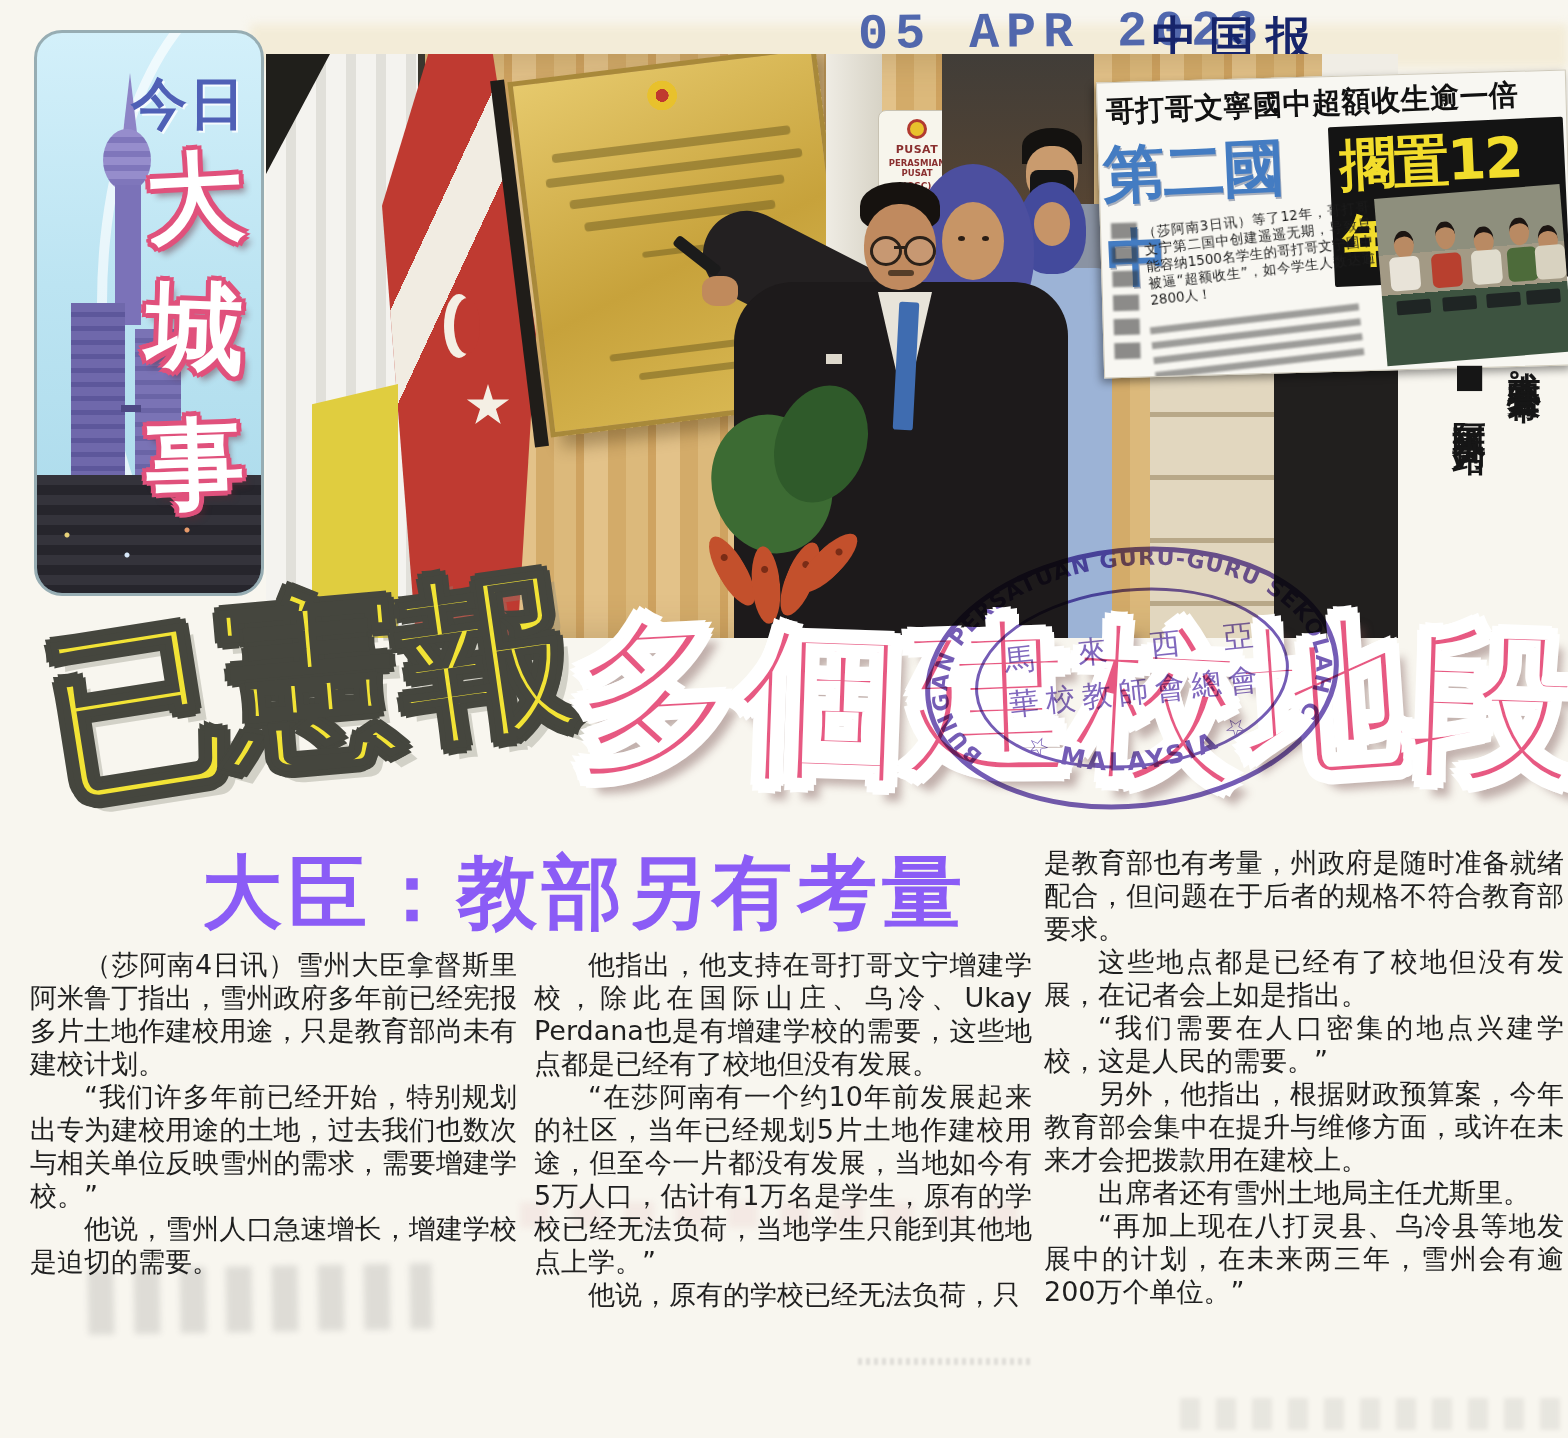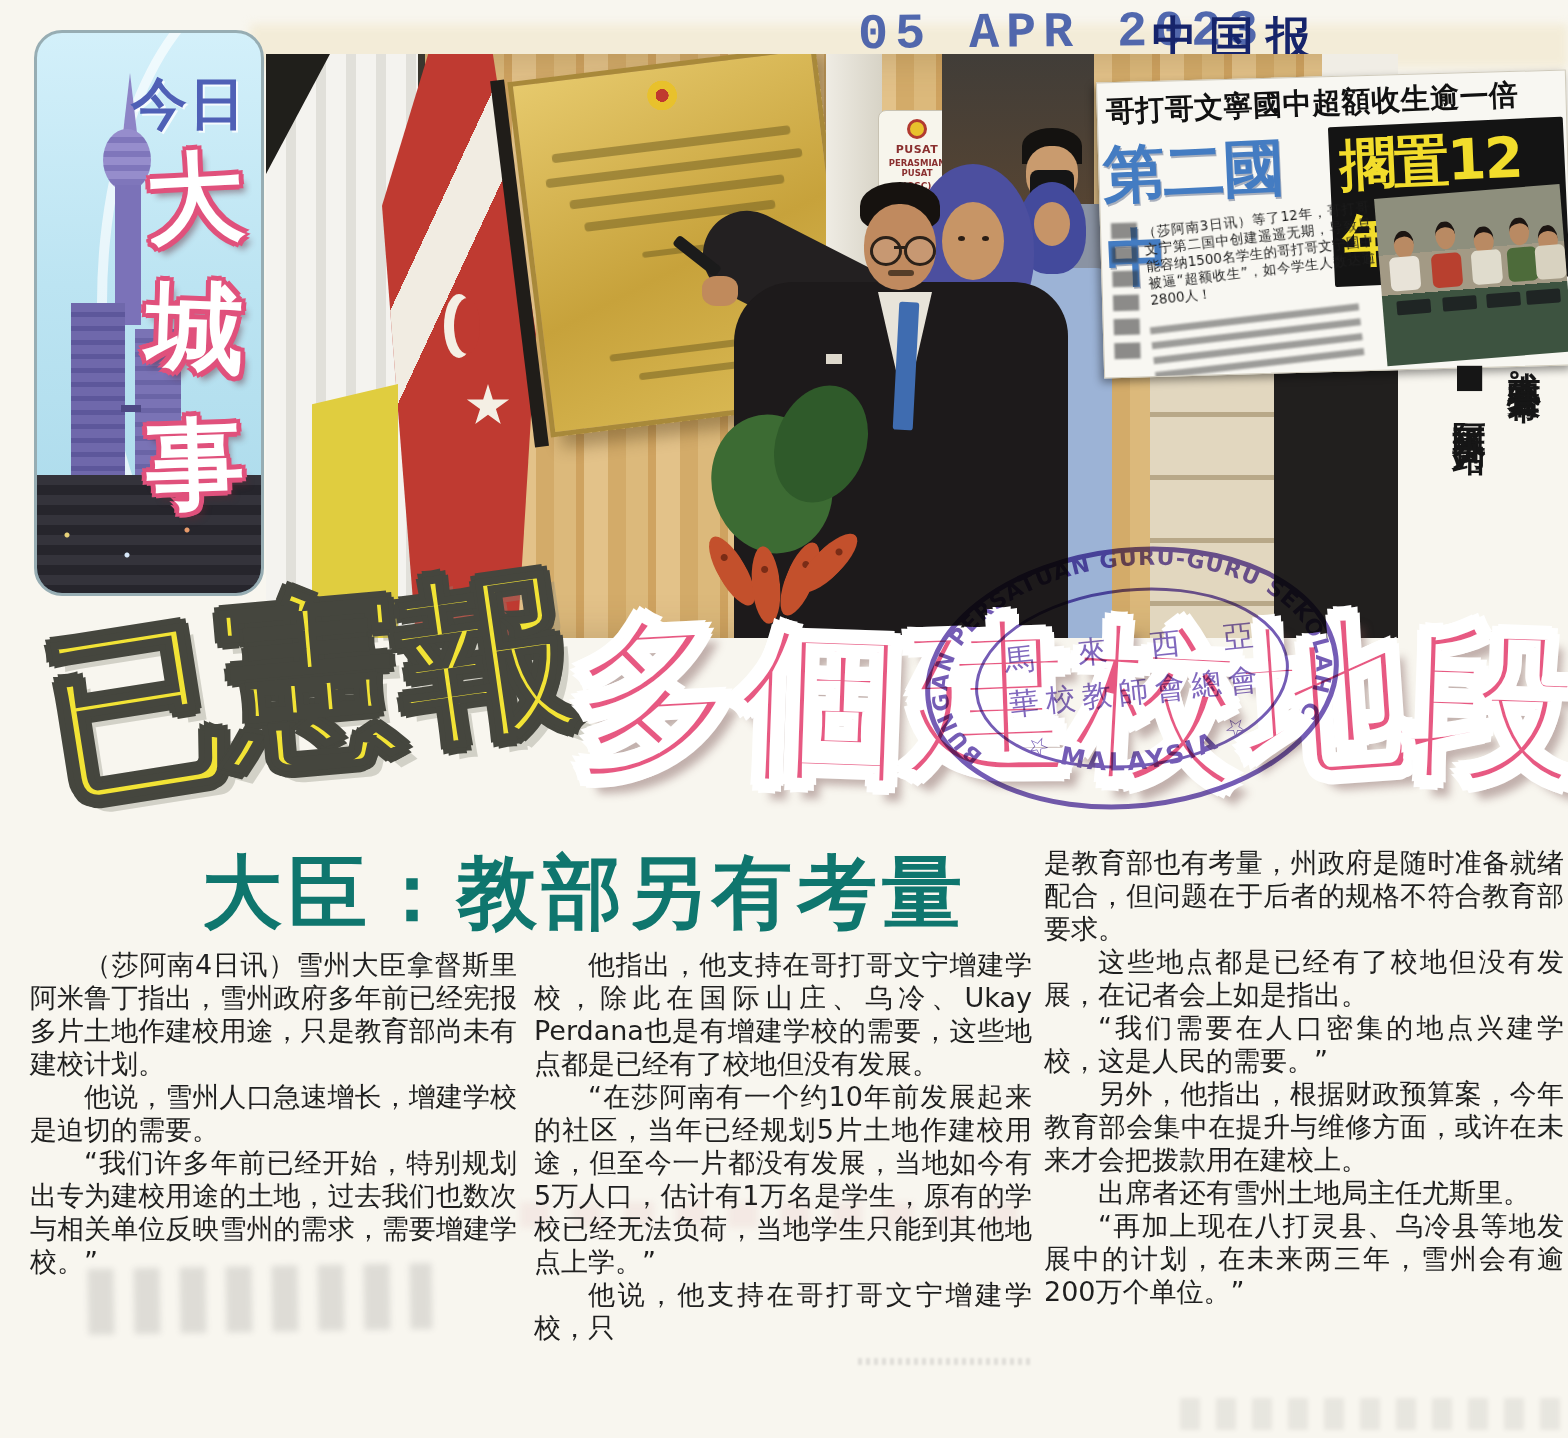--- a/index.html
+++ b/index.html
@@ -148,21 +148,21 @@
   .hl-pink{left:570px;top:596px;width:996px;font-size:168px;font-weight:900;line-height:1.2;z-index:4;
     display:flex;justify-content:space-between;}
   .hl-pink .hc{display:inline-block;color:#e75982;-webkit-text-stroke:2px #fff;
     text-shadow:-8px 0 0 #fff,8px 0 0 #fff,0 -8px 0 #fff,0 8px 0 #fff,-6px -6px 0 #fff,6px -6px 0 #fff,-6px 6px 0 #fff,6px 6px 0 #fff,12px 14px 8px rgba(110,70,70,.4);}
   .hl-pink .hc:nth-child(1){transform:rotate(-3deg);}
   .hl-pink .hc:nth-child(2){transform:rotate(2deg) translateY(8px);}
   .hl-pink .hc:nth-child(3){transform:rotate(-2deg) translateY(2px);}
   .hl-pink .hc:nth-child(4){transform:rotate(3deg) translateY(6px);}
   .hl-pink .hc:nth-child(5){transform:rotate(-4deg) translateY(2px);}
   .hl-pink .hc:nth-child(6){transform:rotate(2deg) translateY(8px);}
-  .subhead{left:202px;top:840px;width:850px;font-size:80px;font-weight:700;color:#0f766e;letter-spacing:5px;z-index:2;}
+  .subhead{left:202px;top:840px;width:850px;font-size:80px;font-weight:700;color:#8b5cf6;letter-spacing:5px;z-index:2;}
 
   
   .stamp{left:912px;top:528px;z-index:5;transform:rotate(-6deg);opacity:.85;mix-blend-mode:multiply;}
 
   
   .col{position:absolute;font-size:27px;line-height:33px;color:#1f1f1f;text-align:justify;z-index:2;}
   .col p{margin:0;text-indent:2em;}
   .col p.noindent{text-indent:0;}
   .col1{left:30px;top:948px;width:487px;}
   .col2{left:534px;top:948px;width:498px;}
@@ -324,27 +324,27 @@
     </text>
     <text font-size="25" font-weight="bold" fill="#5b3fa8" letter-spacing="3">
       <textPath href="#arcBottom" startOffset="50%" text-anchor="middle">☆  MALAYSIA  ☆</textPath>
     </text>
     <text x="220" y="130" text-anchor="middle" font-size="30" fill="#6a4db2" textLength="250" lengthAdjust="spacing">馬來西亞</text>
     <text x="220" y="174" text-anchor="middle" font-size="30" fill="#6a4db2" textLength="250" lengthAdjust="spacing">華校教師會總會</text>
   </svg>
 
   <div class="col col1">
     <p>（莎阿南4日讯）雪州大臣拿督斯里阿米鲁丁指出，雪州政府多年前已经宪报多片土地作建校用途，只是教育部尚未有建校计划。</p>
+    <p>“我们许多年前已经开始，特别规划出专为建校用途的土地，过去我们也数次与相关单位反映雪州的需求，需要增建学校。”</p>
     <p>他说，雪州人口急速增长，增建学校是迫切的需要。</p>
-    <p>“我们许多年前已经开始，特别规划出专为建校用途的土地，过去我们也数次与相关单位反映雪州的需求，需要增建学校。”</p>
   </div>
   <div class="col col2">
     <p>他指出，他支持在哥打哥文宁增建学校，除此在国际山庄、乌冷、Ukay Perdana也是有增建学校的需要，这些地点都是已经有了校地但没有发展。</p>
     <p>“在莎阿南有一个约10年前发展起来的社区，当年已经规划5片土地作建校用途，但至今一片都没有发展，当地如今有5万人口，估计有1万名是学生，原有的学校已经无法负荷，当地学生只能到其他地点上学。”</p>
-    <p>他说，他支持在哥打哥文宁增建学校，只</p>
+    <p>他说，原有的学校已经无法负荷，只</p>
   </div>
   <div class="col col3">
     <p class="noindent">是教育部也有考量，州政府是随时准备就绪配合，但问题在于后者的规格不符合教育部要求。</p>
     <p>这些地点都是已经有了校地但没有发展，在记者会上如是指出。</p>
     <p>“我们需要在人口密集的地点兴建学校，这是人民的需要。”</p>
     <p>另外，他指出，根据财政预算案，今年教育部会集中在提升与维修方面，或许在未来才会把拨款用在建校上。</p>
     <p>出席者还有雪州土地局主任尤斯里。</p>
     <p>“再加上现在八打灵县、乌冷县等地发展中的计划，在未来两三年，雪州会有逾200万个单位。”</p>
   </div>
 

